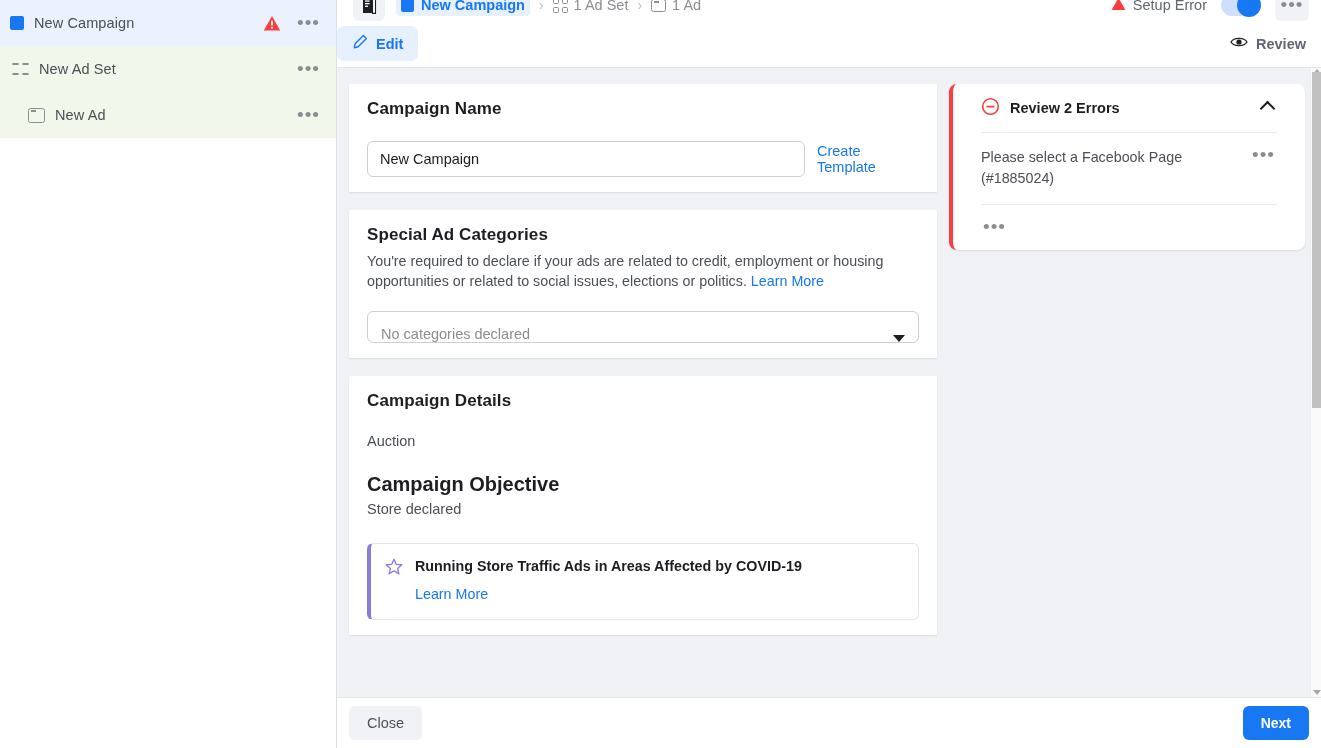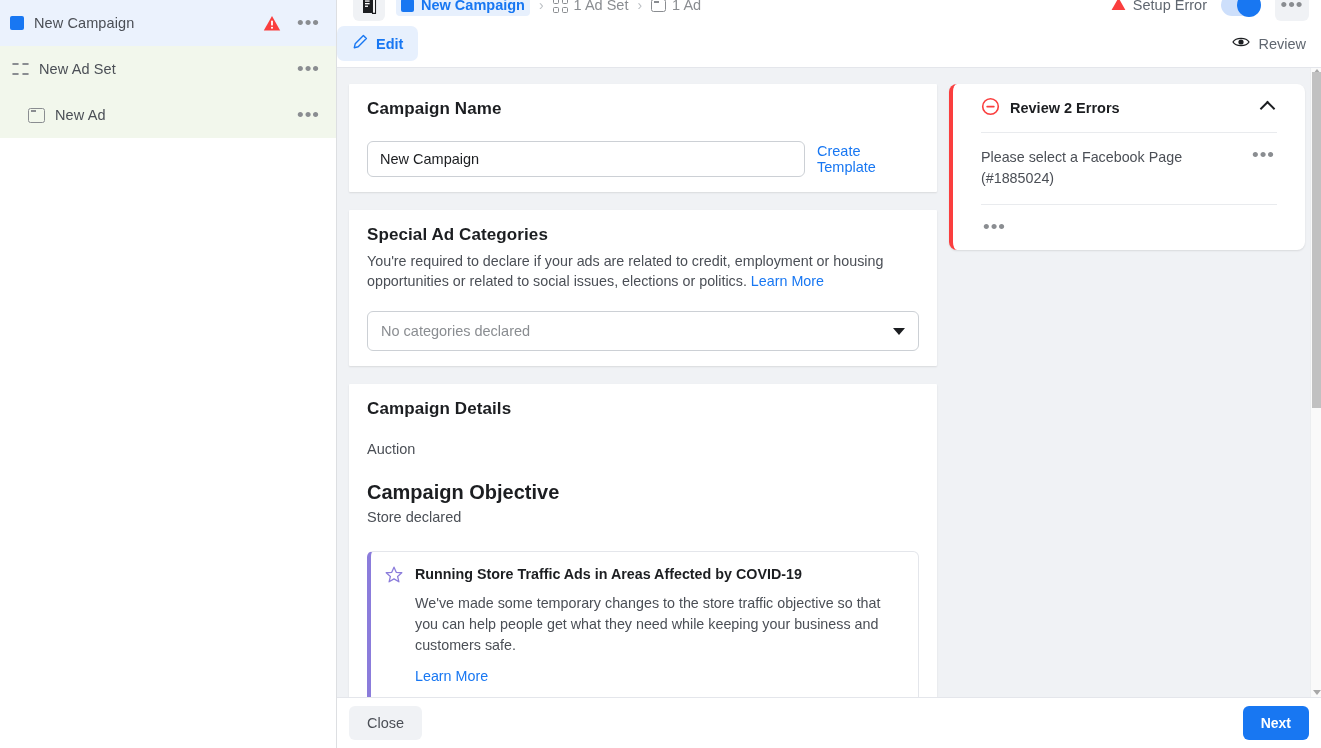--- a/index.html
+++ b/index.html
@@ -96,20 +96,21 @@
   .top-dots {
     width: 34px; height: 32px; background: #f0f2f5; border-radius: 6px;
     display: inline-flex; align-items: center; justify-content: center; cursor: pointer;
   }
 
   .tabs { position: absolute; left: 0; right: 0; top: 26px; display: flex; justify-content: space-between; gap: 10px; }
   .tab {
     display: inline-flex; align-items: center; gap: 8px;
     padding: 8px 15px; border-radius: 7px; font-size: 14.5px; cursor: pointer;
     color: #606770;
+    font-weight: bold;
   }
   .tab.active { background: #e7f0fd; color: #1877f2; font-weight: bold; }
 
   
   .scroll-area {
     position: absolute; left: 0; top: 68px; width: 984px; height: 629px;
     background: #f0f2f5;
     display: flex;
     overflow: hidden;
   }
@@ -128,22 +129,22 @@
 
   .name-row { display: flex; align-items: center; margin-top: 22px; }
   .text-input {
     flex: 0 0 438px; height: 36px; border: 1px solid #ccd0d5; border-radius: 6px;
     padding: 0 12px; font-size: 14.5px; color: #1c1e21; background: #fff;
     font-family: "Liberation Sans", sans-serif; outline: none;
   }
   .create-tpl { margin-left: 12px; font-size: 14.5px; color: #1877f2; cursor: pointer; }
 
   .select {
-    margin-top: 20px; height: 40px; border: 1px solid #ccd0d5; border-radius: 6px;
-    display: flex; align-items: center; justify-content: space-between;
+    margin-top: 20px; height: 32px; border: 1px solid #ccd0d5; border-radius: 6px;
+    display: flex; align-items: flex-end; justify-content: space-between;
     padding: 0 13px; font-size: 14.5px; color: #8a8d91; cursor: pointer; background: #fff;
   }
   .caret { width: 0; height: 0; border-left: 6px solid transparent; border-right: 6px solid transparent; border-top: 7px solid #1c1e21; }
 
   .detail-plain { font-size: 14.5px; color: #4b4f56; margin-top: 22px; }
   .detail-label { font-size: 20px; font-weight: bold; color: #1c1e21; margin-top: 24px; }
   .detail-value { font-size: 14.5px; color: #4b4f56; margin-top: 5px; }
 
   .notice {
     margin-top: 26px; border: 1px solid #e4e6eb; border-left: 4px solid #8b7cdb;
@@ -342,21 +343,20 @@
           <div class="detail-value">Store declared</div>
 
           <div class="notice">
             <span>
               <svg width="18" height="18" viewBox="0 0 18 18">
                   <path d="M9 1.2 l2.25 5.1 5.55 .45 -4.2 3.65 1.28 5.4 L9 12.9 l-4.88 2.9 1.28 -5.4 -4.2 -3.65 5.55 -.45 z" fill="none" stroke="#8b7cdb" stroke-width="1.3" stroke-linejoin="round"></path>
                 </svg>
             </span>
             <div>
               <div class="notice-title">Running Store Traffic Ads in Areas Affected by COVID-19</div>
-              <div class="notice-body">We've made some temporary changes to the store traffic objective so that you can help people get what they need while keeping your business and customers safe.</div>
               <span class="notice-link">Learn More</span>
             </div>
           </div>
 
         </div>
 
       </div>
 
       <div class="err-col">
         <div class="err-card">

